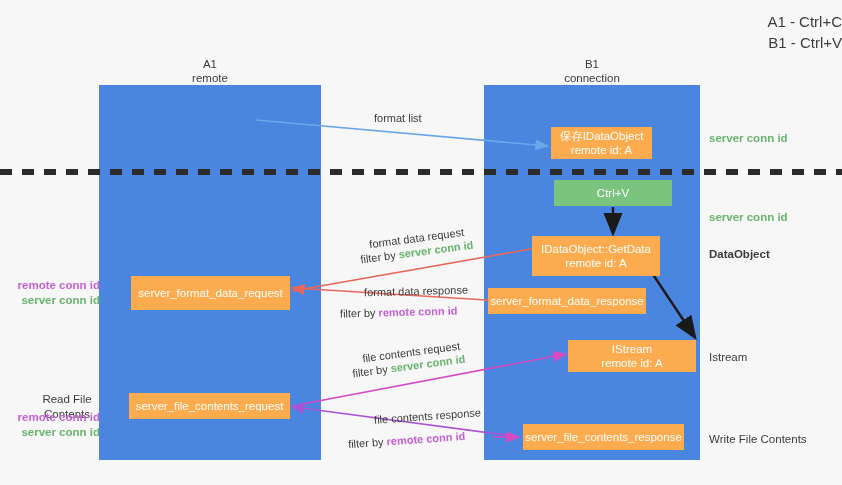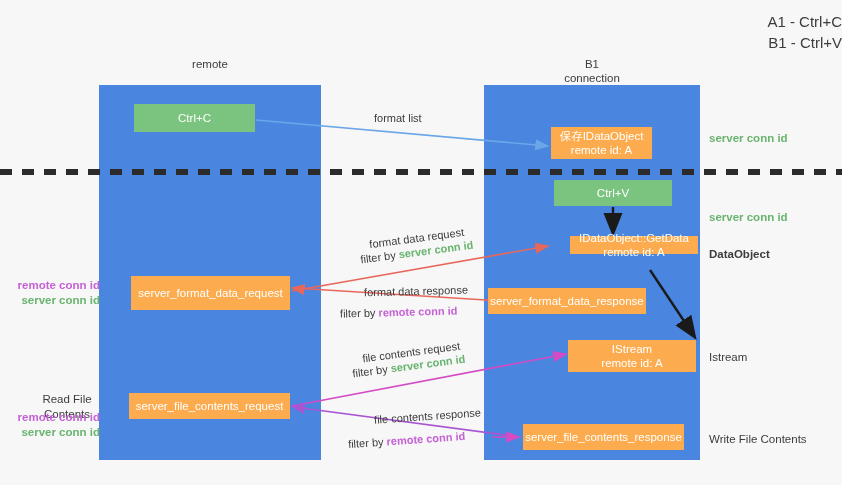--- a/index.html
+++ b/index.html
@@ -47,21 +47,21 @@
     flex-direction:column;
     color:#ffffff;font-size:11.5px;line-height:14px;
     text-align:center;
   }
   .node.green{background:#7ac47f;}
   .node.orange{background:#fcac4f;}
 
   #n-ctrlc{left:134px;top:104px;width:121px;height:28px;}
   #n-save{left:551px;top:127px;width:101px;height:32px;}
   #n-ctrlv{left:554px;top:180px;width:118px;height:26px;}
-  #n-getdata{left:570px;top:236px;width:128px;height:18px;justify-content:center;}
+  #n-getdata{left:532px;top:236px;width:128px;height:40px;justify-content:center;}
   #n-fmtreq{left:131px;top:276px;width:159px;height:34px;}
   #n-fmtresp{left:488px;top:288px;width:158px;height:26px;}
   #n-istream{left:568px;top:340px;width:128px;height:32px;}
   #n-filereq{left:129px;top:393px;width:161px;height:26px;}
   #n-fileresp{left:523px;top:424px;width:161px;height:26px;}
 
   
   .side{font-size:11.5px;line-height:15px;}
   .green-t{color:#69b46e;font-weight:bold;}
   .purple-t{color:#c461d4;font-weight:bold;}
@@ -139,32 +139,30 @@
 
     <path d="M493,437 L519,437" stroke="#d44bc4" stroke-width="1.6" fill="none" marker-end="url(#ah-magenta)"></path>
   </svg>
 
   <div class="abs" id="title">
     <div>A1 - Ctrl+C</div>
     <div>B1 - Ctrl+V</div>
   </div>
 
   <div class="abs lane-head" id="head-a1">
+    <div>A1</div>
     <div>remote</div>
   </div>
   <div class="abs lane-head" id="head-b1">
     <div>B1</div>
     <div>connection</div>
   </div>
 
   <div class="abs" id="divider"></div>
 
-  <div class="abs node green" id="n-ctrlc">
-    <span>Ctrl+C</span>
-  </div>
 
   <div class="abs node orange" id="n-save">
     <span>保存IDataObject</span>
     <span>remote id: A</span>
   </div>
 
   <div class="abs node green" id="n-ctrlv">
     <span>Ctrl+V</span>
   </div>
 

